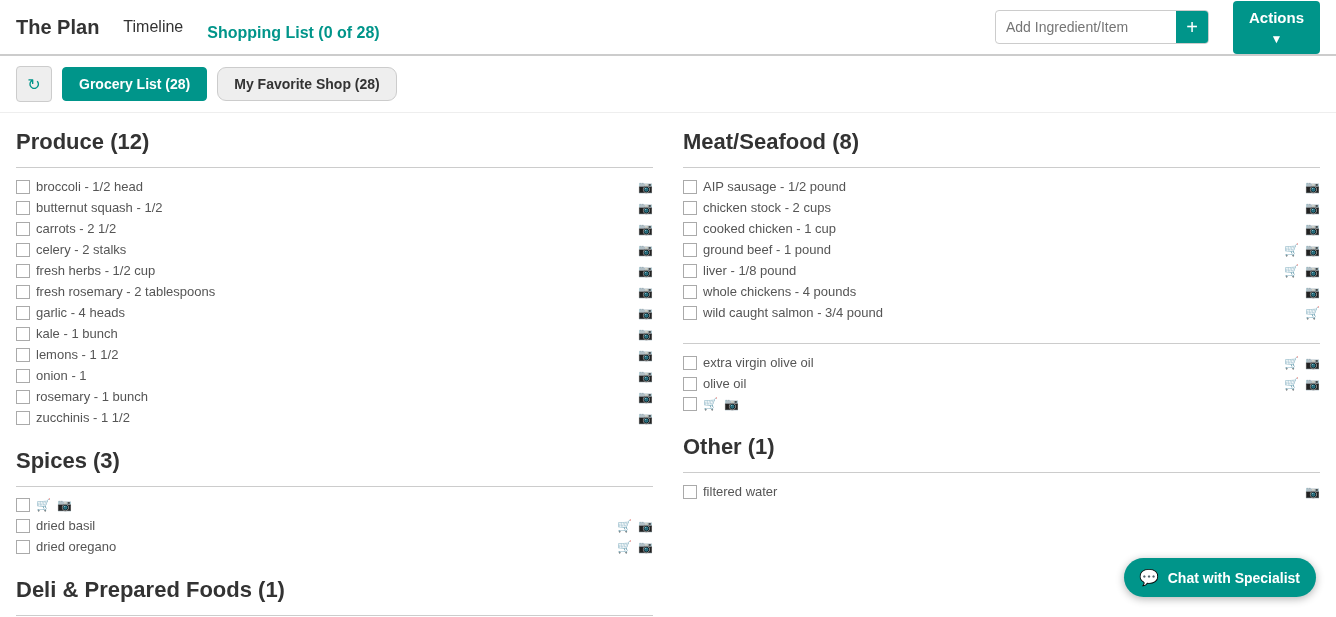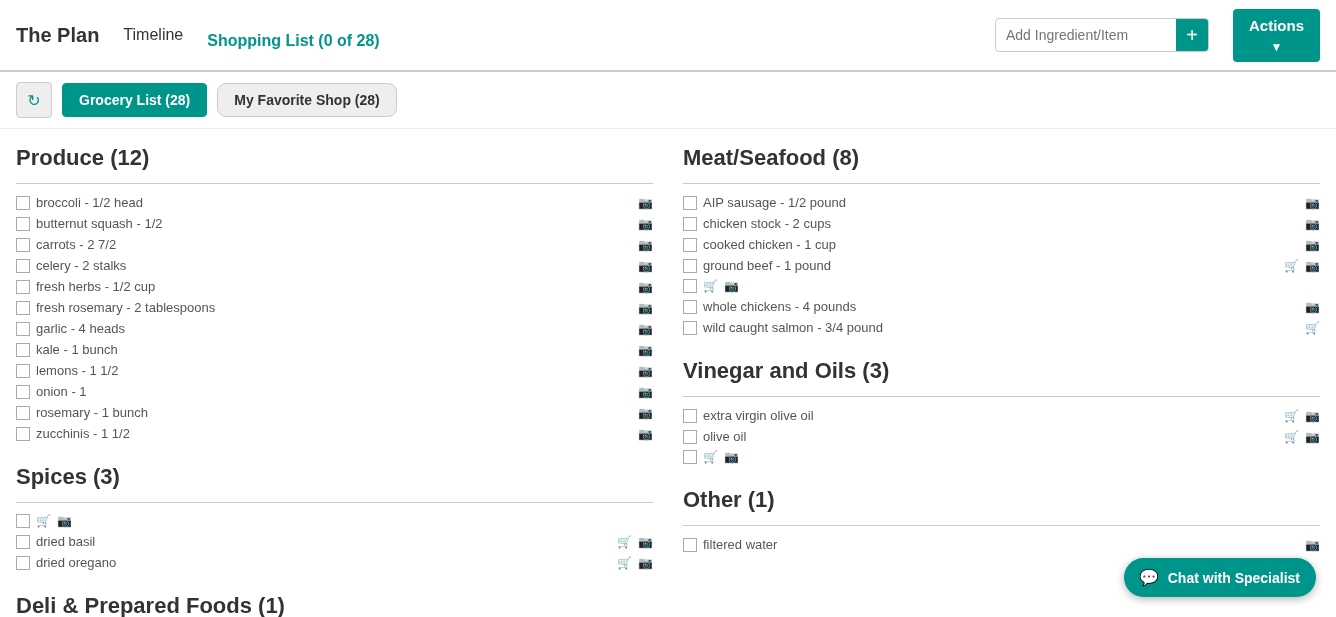--- a/index.html
+++ b/index.html
@@ -3,21 +3,21 @@
   <meta charset="utf-8">
   <style>
     * { box-sizing: border-box; margin: 0; padding: 0; }
     body { font-family: Arial, sans-serif; font-size: 14px; color: #333; background: #fff; }
 
     
     .top-nav {
       display: flex;
       align-items: center;
       padding: 0 16px;
-      height: 72px;
+      height: 56px;
       border-bottom: 2px solid #ccc;
       gap: 24px;
     }
     .nav-title {
       font-size: 20px;
       font-weight: bold;
       color: #333;
     }
     .nav-link {
       font-size: 16px;
@@ -234,21 +234,21 @@
           <span class="item-text">broccoli - 1/2 head</span>
           <span class="icon-camera">📷</span>
         </li>
         <li class="item-row">
           <input type="checkbox" class="item-checkbox" style="">
           <span class="item-text">butternut squash - 1/2</span>
           <span class="icon-camera">📷</span>
         </li>
         <li class="item-row">
           <input type="checkbox" class="item-checkbox" style="">
-          <span class="item-text">carrots - 2 7/2</span>
+          <span class="item-text">carrots - 2 1/2</span>
           <span class="icon-camera">📷</span>
         </li>
         <li class="item-row">
           <input type="checkbox" class="item-checkbox" style="">
           <span class="item-text">celery - 2 stalks</span>
           <span class="icon-camera">📷</span>
         </li>
         <li class="item-row">
           <input type="checkbox" class="item-checkbox" style="">
           <span class="item-text">fresh herbs - 1/2 cup</span>
@@ -341,35 +341,35 @@
           <span class="icon-camera">📷</span>
         </li>
         <li class="item-row">
           <input type="checkbox" class="item-checkbox" style="">
           <span class="item-text">ground beef - 1 pound</span>
           <span class="icon-cart">🛒</span>
           <span class="icon-camera">📷</span>
         </li>
         <li class="item-row">
           <input type="checkbox" class="item-checkbox" style="">
+          <span class="item-text">liver - 1/8 pound</span>
           <span class="icon-cart">🛒</span>
           <span class="icon-camera">📷</span>
         </li>
         <li class="item-row">
           <input type="checkbox" class="item-checkbox" style="">
           <span class="item-text">whole chickens - 4 pounds</span>
           <span class="icon-camera">📷</span>
         </li>
         <li class="item-row">
           <input type="checkbox" class="item-checkbox" style="">
           <span class="item-text">wild caught salmon - 3/4 pound</span>
           <span class="icon-cart">🛒</span>
         </li>
       </ul>
-      <div class="category-title">Vinegar and Oils (3)</div>
       <hr class="category-divider">
       <ul class="item-list">
         <li class="item-row">
           <input type="checkbox" class="item-checkbox" style="">
           <span class="item-text">extra virgin olive oil</span>
           <span class="icon-cart">🛒</span>
           <span class="icon-camera">📷</span>
         </li>
         <li class="item-row">
           <input type="checkbox" class="item-checkbox" style="">

